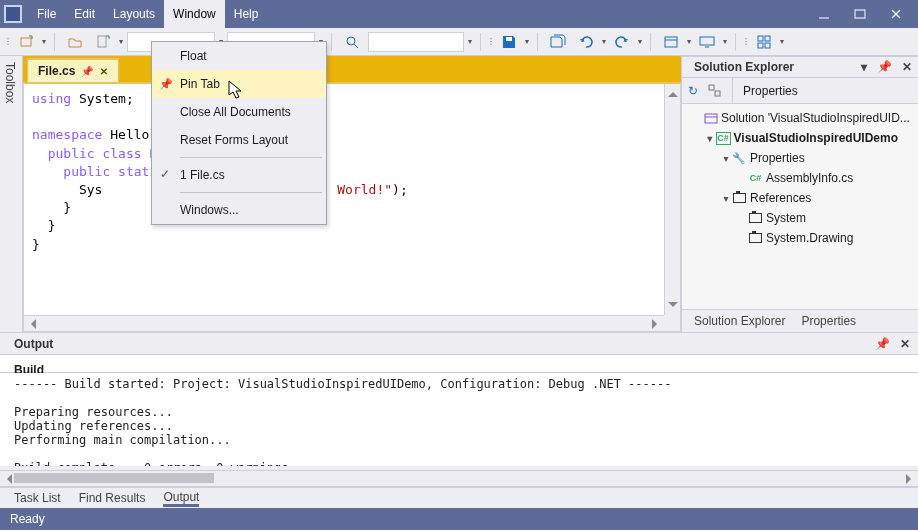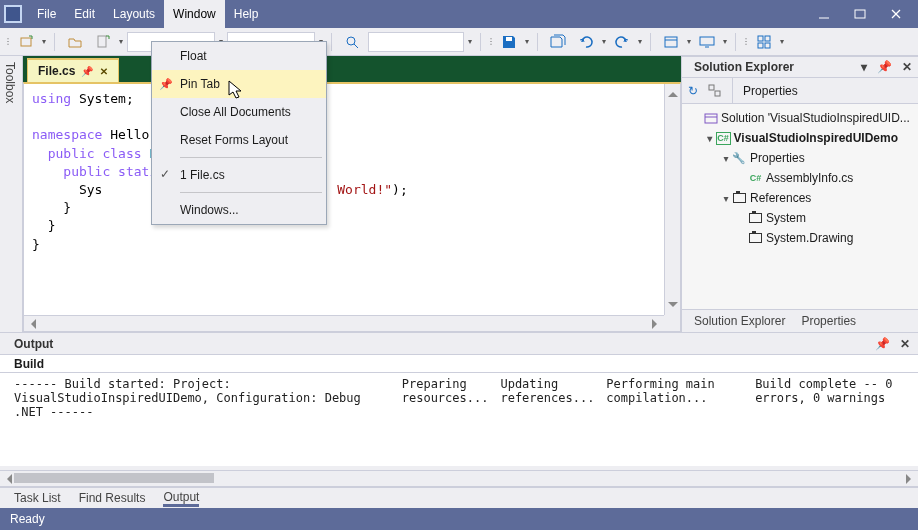--- a/index.html
+++ b/index.html
@@ -24,21 +24,21 @@
   .tfield { width: 88px; height: 20px; border: 1px solid #cccedb; background: #fff; margin: 0 2px; }
 
   
   .workspace { flex: 1; display: flex; min-height: 0; }
   .toolbox-strip { width: 23px; background: #eeeef2; border-right: 1px solid #cccedb; writing-mode: vertical-lr; padding: 6px 3px; color: #444; }
 
   .center { flex: 1; display: flex; flex-direction: column; min-width: 0; border-right: 1px solid #cccedb; }
   .right { width: 236px; background: #eeeef2; display: flex; flex-direction: column; }
 
   
-  .doctabs-row { height: 26px; background: #14532d; border-bottom: 0; display: flex; align-items: flex-end; padding: 0 0 0 4px; position: relative; }
+  .doctabs-row { height: 26px; background: #eab308; border-bottom: 0; display: flex; align-items: flex-end; padding: 0 0 0 4px; position: relative; }
   .doctab { display: flex; align-items: center; gap: 6px; background: #f6f5c2; padding: 4px 10px; border-top: 2px solid #e5c365; border-left: 1px solid #e5c365; border-right: 1px solid #e5c365; font-weight: 700; }
   .doctab .pin, .doctab .close { color: #5b4a00; font-size: 10px; }
   .editor { flex: 1; background: #fff; border: 1px solid #cccedb; border-top: 2px solid #e5c365; display: flex; flex-direction: column; }
   .editor-area { flex: 1; padding: 6px 8px; font-family: Consolas, monospace; font-size: 13px; line-height: 1.4; color: #000; overflow: hidden; position: relative; }
   .editor-area .kw { color: #8b5cf6; }
   .editor-area .type { color: #2b91af; }
   .editor-area .fn { color: #74531f; }
   .editor-area .str { color: #a31515; }
   .editor-scroll { display: flex; }
   .editor-scroll .h { flex: 1; height: 16px; background: #eeeef2; border-top: 1px solid #cccedb; position: relative; display:flex; align-items:center; padding:0 14px; }
@@ -74,23 +74,23 @@
   .csharp { width:15px; height:13px; border:1px solid #3ba55c; color:#3ba55c; font-size:9px; display:inline-flex; align-items:center; justify-content:center; font-weight:700; }
   .wrench { color:#555; font-size:12px; }
   .refbox { width:13px; height:10px; border:1px solid #333; position:relative; }
   .refbox::before{content:"";position:absolute;left:2px;top:-3px;width:4px;height:3px;background:#333;}
 
   .right-tabs { height: 22px; background: #eeeef2; display: flex; align-items: center; padding: 0 12px; gap: 16px; font-size: 12px; }
   .right-tabs .rt { color:#444; }
   .output-panel { height: 176px; display:flex; flex-direction:column; border-top:1px solid #cccedb; }
   .output-header { height: 22px; background: #eeeef2; display:flex; align-items:center; justify-content:space-between; padding:0 8px 0 14px; font-weight:700; color:#333; border-bottom:1px solid #cccedb; }
   .output-header .pbtns { display:flex; gap:10px; color:#444; }
-  .output-sub { height: 18px; background: #fff; border-bottom: 1px solid #cccedb; display:flex; align-items:center; padding: 0 14px; font-weight:700; font-size:12px; }
+  .output-sub { height: 18px; background: #fff; border-bottom: 1px solid #cccedb; display:flex; align-items:flex-start; padding: 8px 14px; font-weight:700; font-size:12px; }
   .output-body { flex:1; background:#fff; font-family: Consolas, monospace; font-size:12px; padding:4px 14px; color:#222; overflow:hidden; }
-  .obody-inner { display:flex; flex-direction:row; gap:12px; }
+  .obody-inner { display:flex; flex-direction:column; gap:0; }
   .ob-scroll { height:16px; background:#eeeef2; border-top:1px solid #cccedb; margin-top:4px; position:relative; }
   .ob-scroll::before{content:"";position:absolute;left:2px;top:3px;border:5px solid transparent;border-right-color:#888;}
   .ob-scroll::after{content:"";position:absolute;right:2px;top:3px;border:5px solid transparent;border-left-color:#888;}
   .ob-thumb { position:absolute; left:14px; top:2px; height:10px; width:200px; background:#c2c3c9; border-radius:0; }
 
   .bottom-tabs { height: 22px; background:#eeeef2; display:flex; align-items:center; padding:0 14px; gap:18px; color:#444; border-top: 2px solid #cccedb; }
   .bottom-tabs .btsel { border-bottom: 3px solid #5d6b99; padding-bottom: 0; }
 
   
   .status { height: 22px; background: #5d6b99; color:#fff; display:flex; align-items:center; padding:0 10px; }

